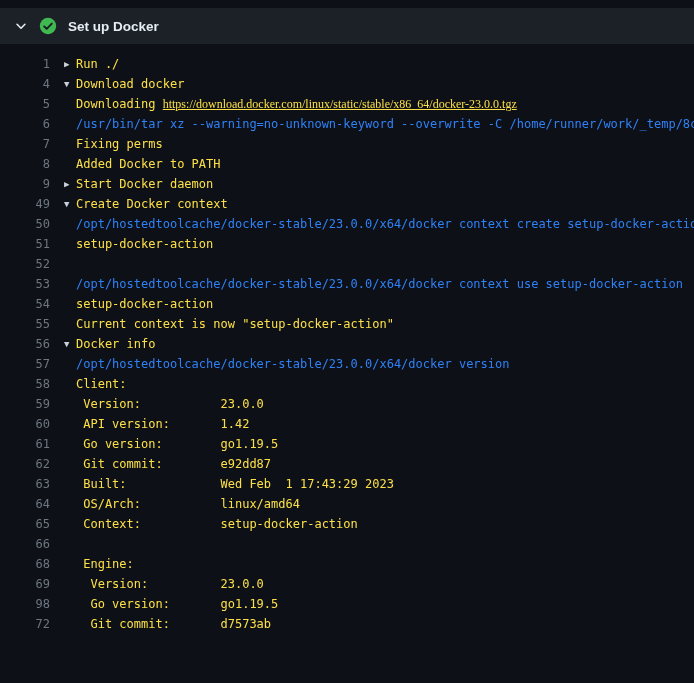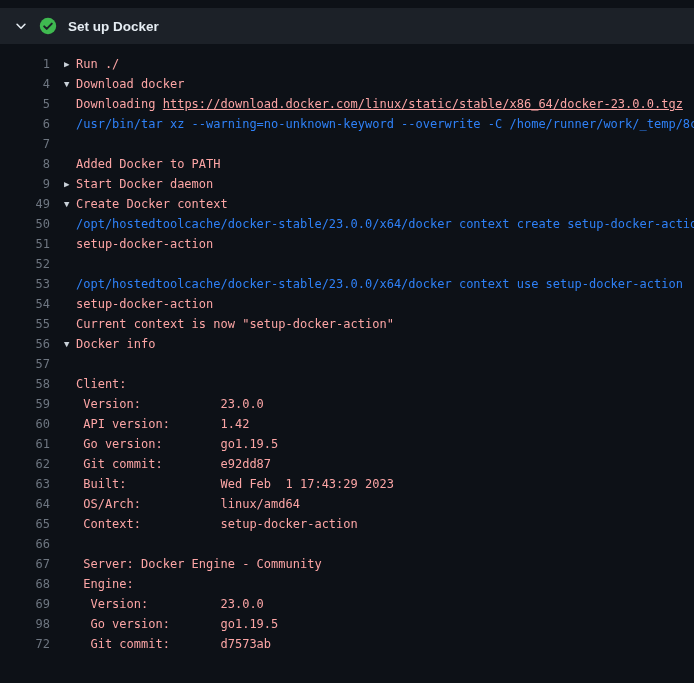--- a/index.html
+++ b/index.html
@@ -49,23 +49,23 @@
     display: flex;
   }
   .arrow-slot {
     flex: none;
     display: inline-block;
     width: 12px;
     font-size: 9px;
     color: #c9d1d9;
     line-height: 20px;
   }
-  .txt { color: #fca5a5; white-space: pre; }
+  .txt { color: #fde047; white-space: pre; }
   .txt.command { color: #2f81f7; }
-  .link { text-decoration: underline; }
+  .link { text-decoration: underline; font-family: Liberation Serif, serif; }
 </style>
 </head>
 <body>
 
 <div class="step-header">
   <span class="chev-icon">
     <svg width="14" height="14" viewBox="0 0 16 16">
       <path d="M3.5 6l4.5 4.5L12.5 6" fill="none" stroke="#e6edf3" stroke-width="1.8" stroke-linecap="round" stroke-linejoin="round"></path>
     </svg>
   </span>
@@ -90,20 +90,21 @@
     <div class="log-line">
       <span class="ln">5</span>
       <span class="content"><span class="arrow-slot"></span><span class="txt">Downloading <span class="link">https://download.docker.com/linux/static/stable/x86_64/docker-23.0.0.tgz</span></span></span>
     </div>
     <div class="log-line">
       <span class="ln">6</span>
       <span class="content"><span class="arrow-slot"></span><span class="txt command">/usr/bin/tar xz --warning=no-unknown-keyword --overwrite -C /home/runner/work/_temp/8c9</span></span>
     </div>
     <div class="log-line">
       <span class="ln">7</span>
+      <span class="content"><span class="arrow-slot"></span><span class="txt">Fixing perms</span></span>
     </div>
     <div class="log-line">
       <span class="ln">8</span>
       <span class="content"><span class="arrow-slot"></span><span class="txt">Added Docker to PATH</span></span>
     </div>
     <div class="log-line">
       <span class="ln">9</span>
       <span class="content"><span class="arrow-slot">▶</span><span class="txt">Start Docker daemon</span></span>
     </div>
     <div class="log-line">
@@ -132,20 +133,21 @@
     <div class="log-line">
       <span class="ln">55</span>
       <span class="content"><span class="arrow-slot"></span><span class="txt">Current context is now "setup-docker-action"</span></span>
     </div>
     <div class="log-line">
       <span class="ln">56</span>
       <span class="content"><span class="arrow-slot">▼</span><span class="txt">Docker info</span></span>
     </div>
     <div class="log-line">
       <span class="ln">57</span>
+      <span class="content"><span class="arrow-slot"></span><span class="txt command">/opt/hostedtoolcache/docker-stable/23.0.0/x64/docker version</span></span>
     </div>
     <div class="log-line">
       <span class="ln">58</span>
       <span class="content"><span class="arrow-slot"></span><span class="txt">Client:</span></span>
     </div>
     <div class="log-line">
       <span class="ln">59</span>
       <span class="content"><span class="arrow-slot"></span><span class="txt"> Version:           23.0.0</span></span>
     </div>
     <div class="log-line">
@@ -170,24 +172,20 @@
     </div>
     <div class="log-line">
       <span class="ln">65</span>
       <span class="content"><span class="arrow-slot"></span><span class="txt"> Context:           setup-docker-action</span></span>
     </div>
     <div class="log-line">
       <span class="ln">66</span>
       <span class="content"><span class="arrow-slot"></span><span class="txt"></span></span>
     </div>
     <div class="log-line">
-      <span class="ln">67</span>
-      <span class="content"><span class="arrow-slot"></span><span class="txt"> Server: Docker Engine - Community</span></span>
-    </div>
-    <div class="log-line">
       <span class="ln">68</span>
       <span class="content"><span class="arrow-slot"></span><span class="txt"> Engine:</span></span>
     </div>
     <div class="log-line">
       <span class="ln">69</span>
       <span class="content"><span class="arrow-slot"></span><span class="txt">  Version:          23.0.0</span></span>
     </div>
     <div class="log-line">
       <span class="ln">98</span>
       <span class="content"><span class="arrow-slot"></span><span class="txt">  Go version:       go1.19.5</span></span>

